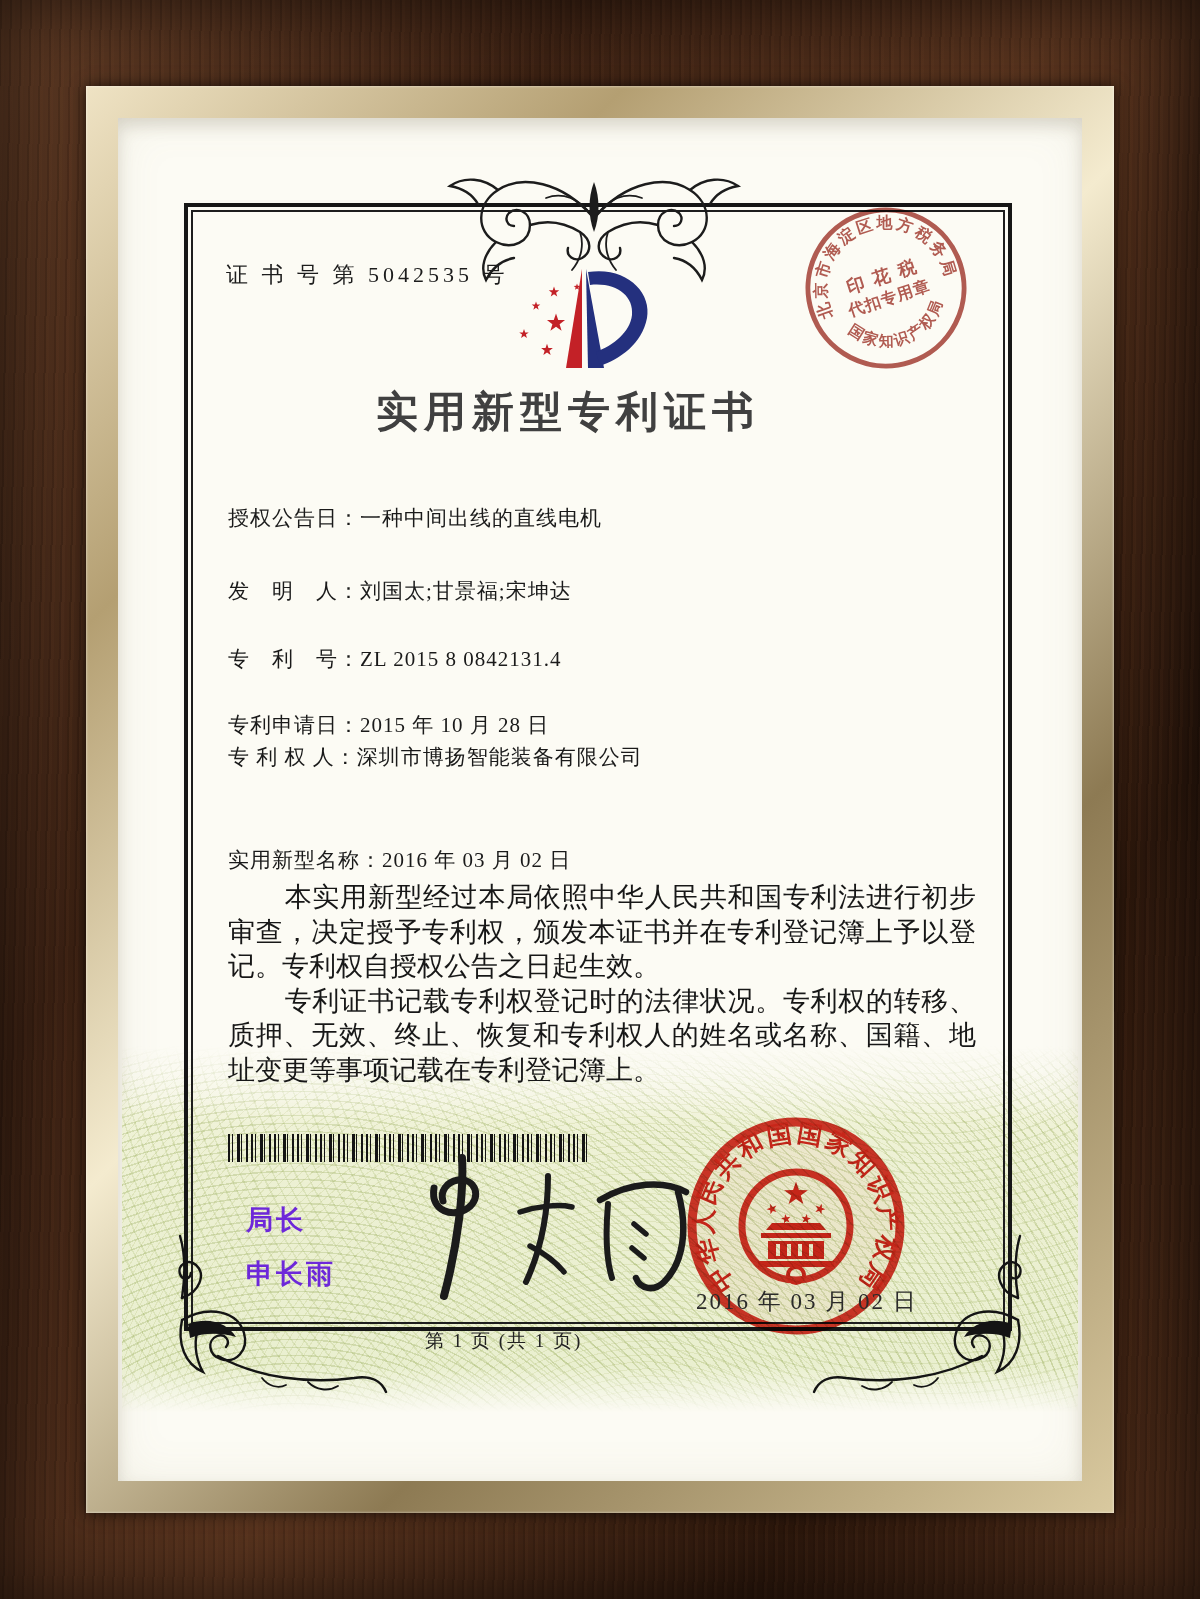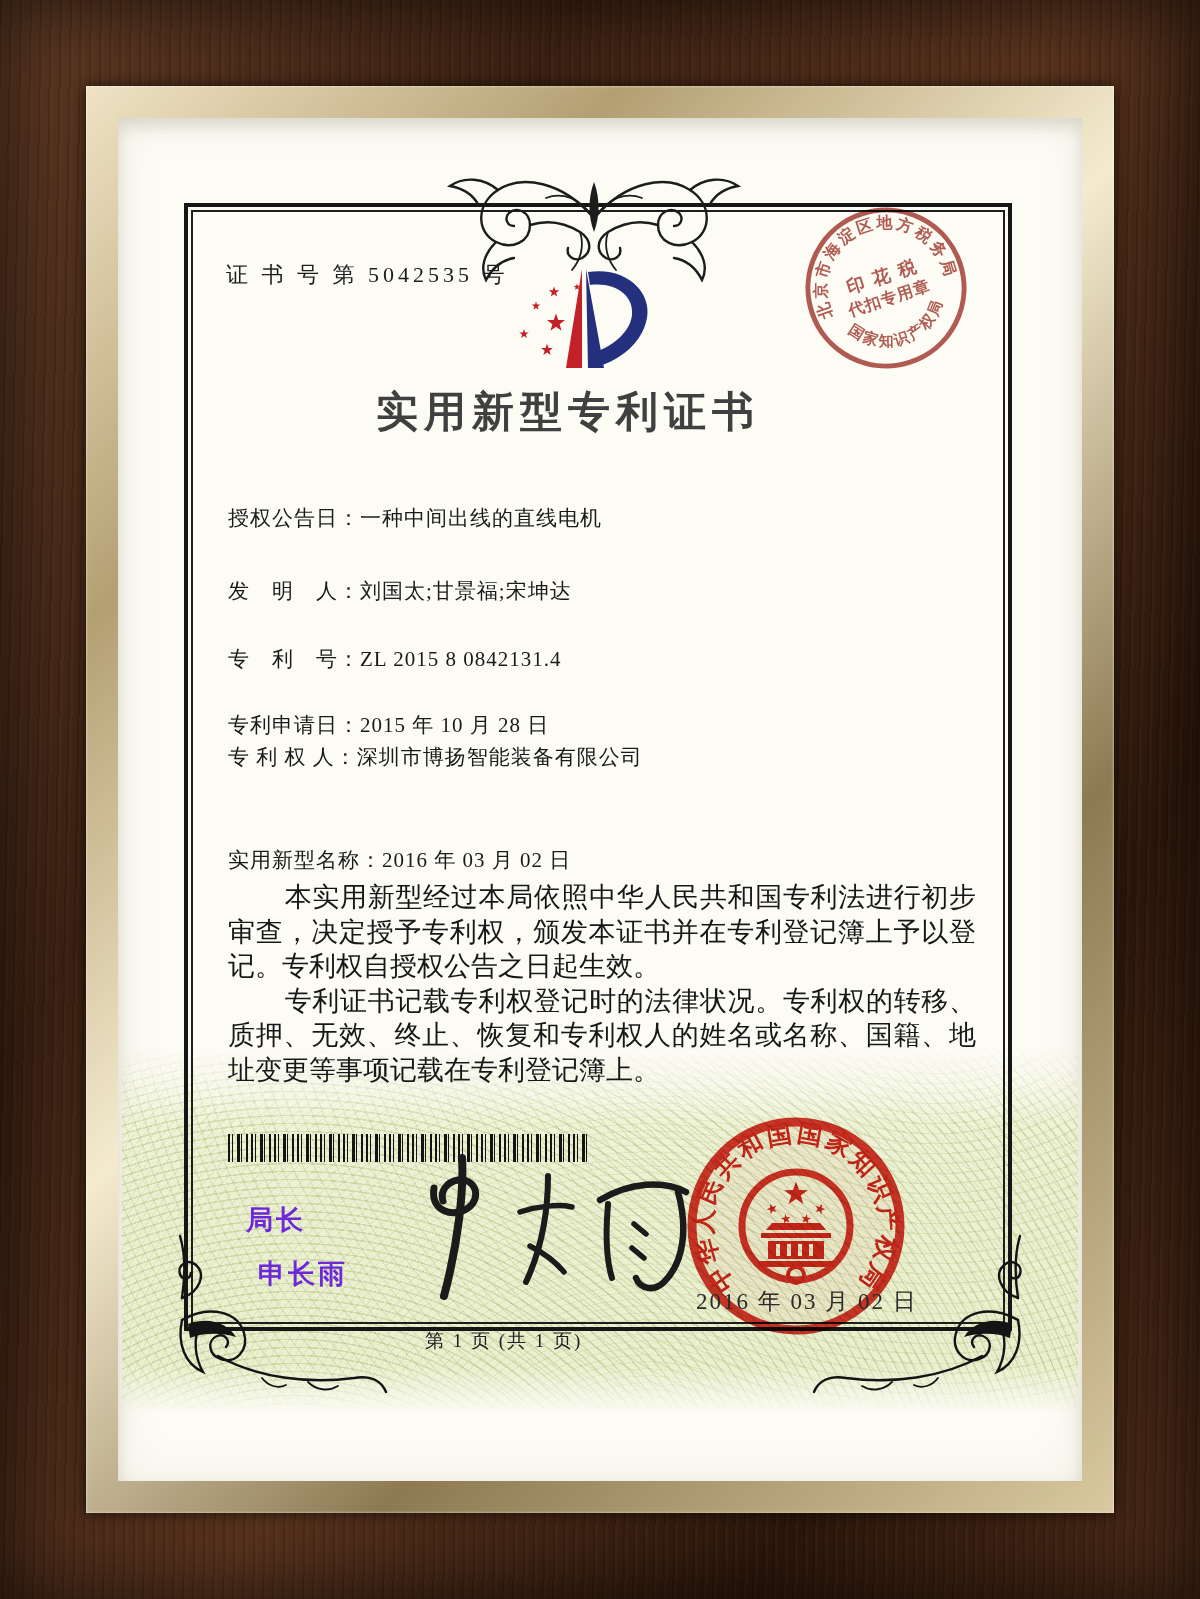--- a/index.html
+++ b/index.html
@@ -64,21 +64,21 @@
       #141414 4px 5px, rgba(0,0,0,0) 5px 9px,
       #141414 9px 12px, rgba(0,0,0,0) 12px 13px,
       #141414 13px 14px, rgba(0,0,0,0) 14px 18px,
       #141414 18px 20px, rgba(0,0,0,0) 20px 23px);
   }
   .director-title,.director-name{
     position:absolute;left:128px;font-size:27px;font-weight:bold;color:#6d28d9;
     font-family:"Liberation Sans","DejaVu Sans",sans-serif;letter-spacing:3px;
   }
   .director-title{top:1084px;}
-  .director-name{top:1138px;margin-left:12px;}
+  .director-name{top:1138px;}
   .signature{position:absolute;left:278px;top:1028px;width:330px;height:172px;}
   .seal{position:absolute;left:562px;top:992px;width:232px;height:232px;mix-blend-mode:multiply;}
   .seal-date{
     position:absolute;left:578px;top:1168px;font-size:23px;color:#2b2b2b;letter-spacing:2px;white-space:nowrap;
   }
   .footer{
     position:absolute;left:307px;top:1210px;width:300px;text-align:left;
     font-size:19px;color:#222;letter-spacing:2px;
   }
   .tax-stamp{position:absolute;left:676px;top:78px;width:184px;height:184px;mix-blend-mode:multiply;opacity:.88;transform:rotate(-18deg);}

